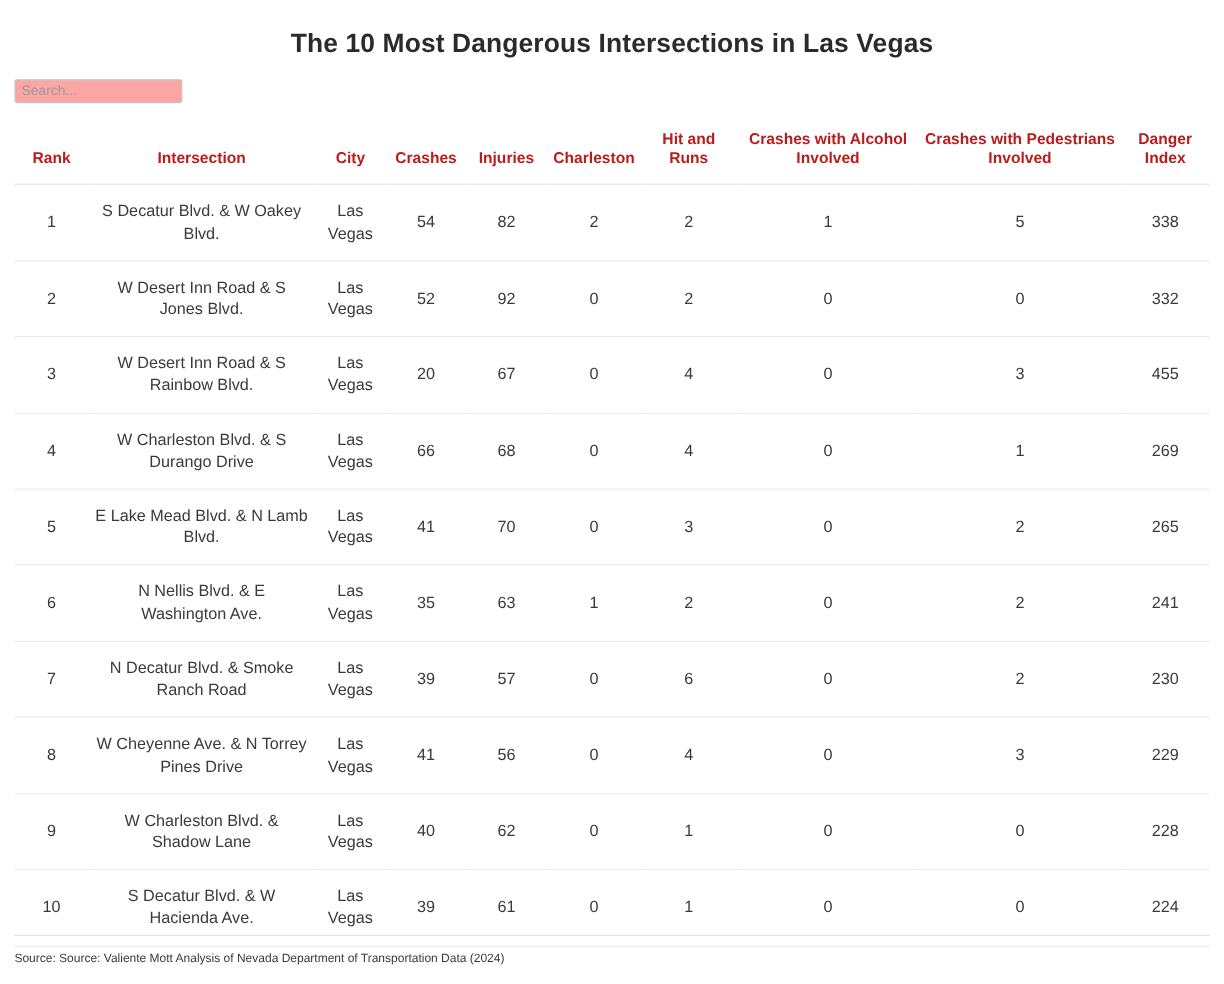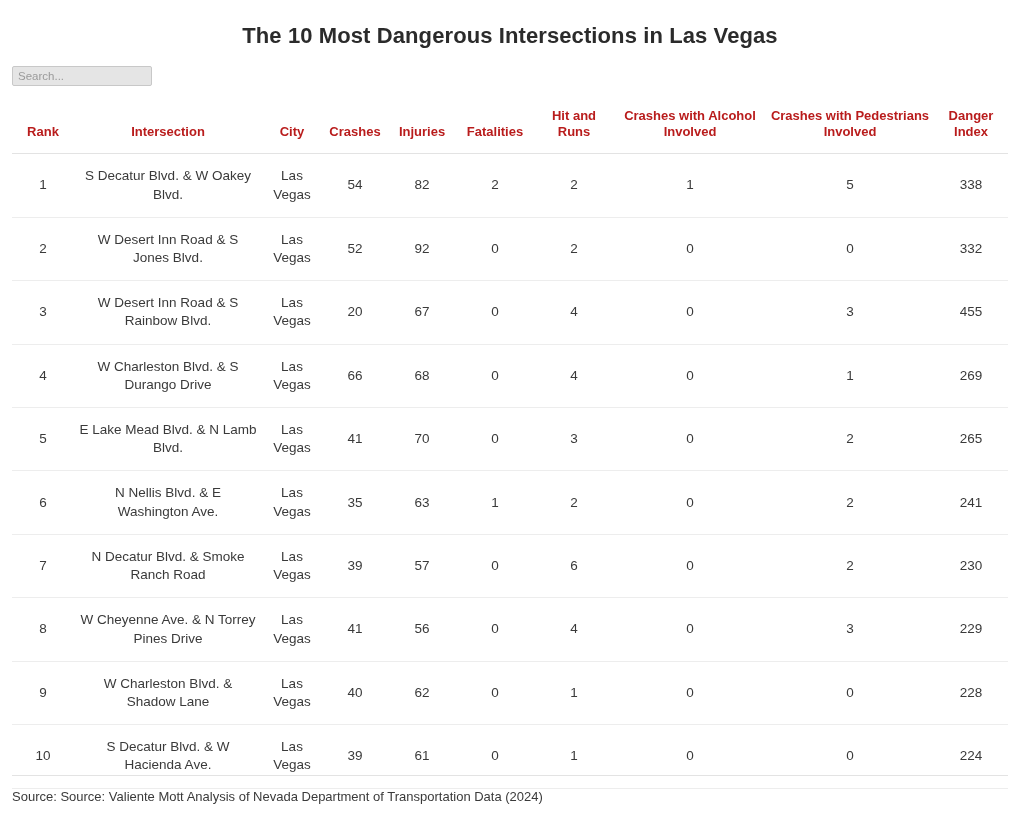--- a/index.html
+++ b/index.html
@@ -49,21 +49,21 @@
   }
   .search-input {
     width: 140px;
     height: 20px;
     font-size: 11.5px;
     font-family: "Liberation Sans", sans-serif;
     color: #444;
     padding: 2px 5px;
     border: 1px solid #c8c8c8;
     border-radius: 2px;
-    background: #e5e5e5;
+    background: #fca5a5;
     outline: none;
   }
   .search-input::placeholder { color: #9b9b9b; }
 
   
   .table-wrap {
     margin-top: 14px;
     padding: 0 12px;
   }
   table.data-table {
@@ -115,21 +115,21 @@
     width: 1020px;
     padding: 0 12px;
   }
   .footer-rule {
     height: 1px;
     background: #e3e3e3;
     width: 996px;
     margin: 0;
   }
   .footer-source {
-    font-size: 13px;
+    font-size: 10px;
     color: #3a3a3a;
     padding: 13px 0 14px 0;
     text-align: left;
     line-height: 1.3;
   }
 </style>
 </head>
 <body>
 
 <div class="page">
@@ -156,21 +156,21 @@
           <col class="c-peds">
           <col class="c-danger">
       </colgroup>
       <thead>
         <tr>
           <th>Rank</th>
           <th>Intersection</th>
           <th>City</th>
           <th>Crashes</th>
           <th>Injuries</th>
-          <th>Fatalities</th>
+          <th>Charleston</th>
           <th>Hit and Runs</th>
           <th>Crashes with Alcohol Involved</th>
           <th>Crashes with Pedestrians Involved</th>
           <th>Danger Index</th>
         </tr>
       </thead>
       <tbody id="table-body">
           <tr>
             <td>1</td>
             <td>S Decatur Blvd. &amp; W Oakey Blvd.</td>

